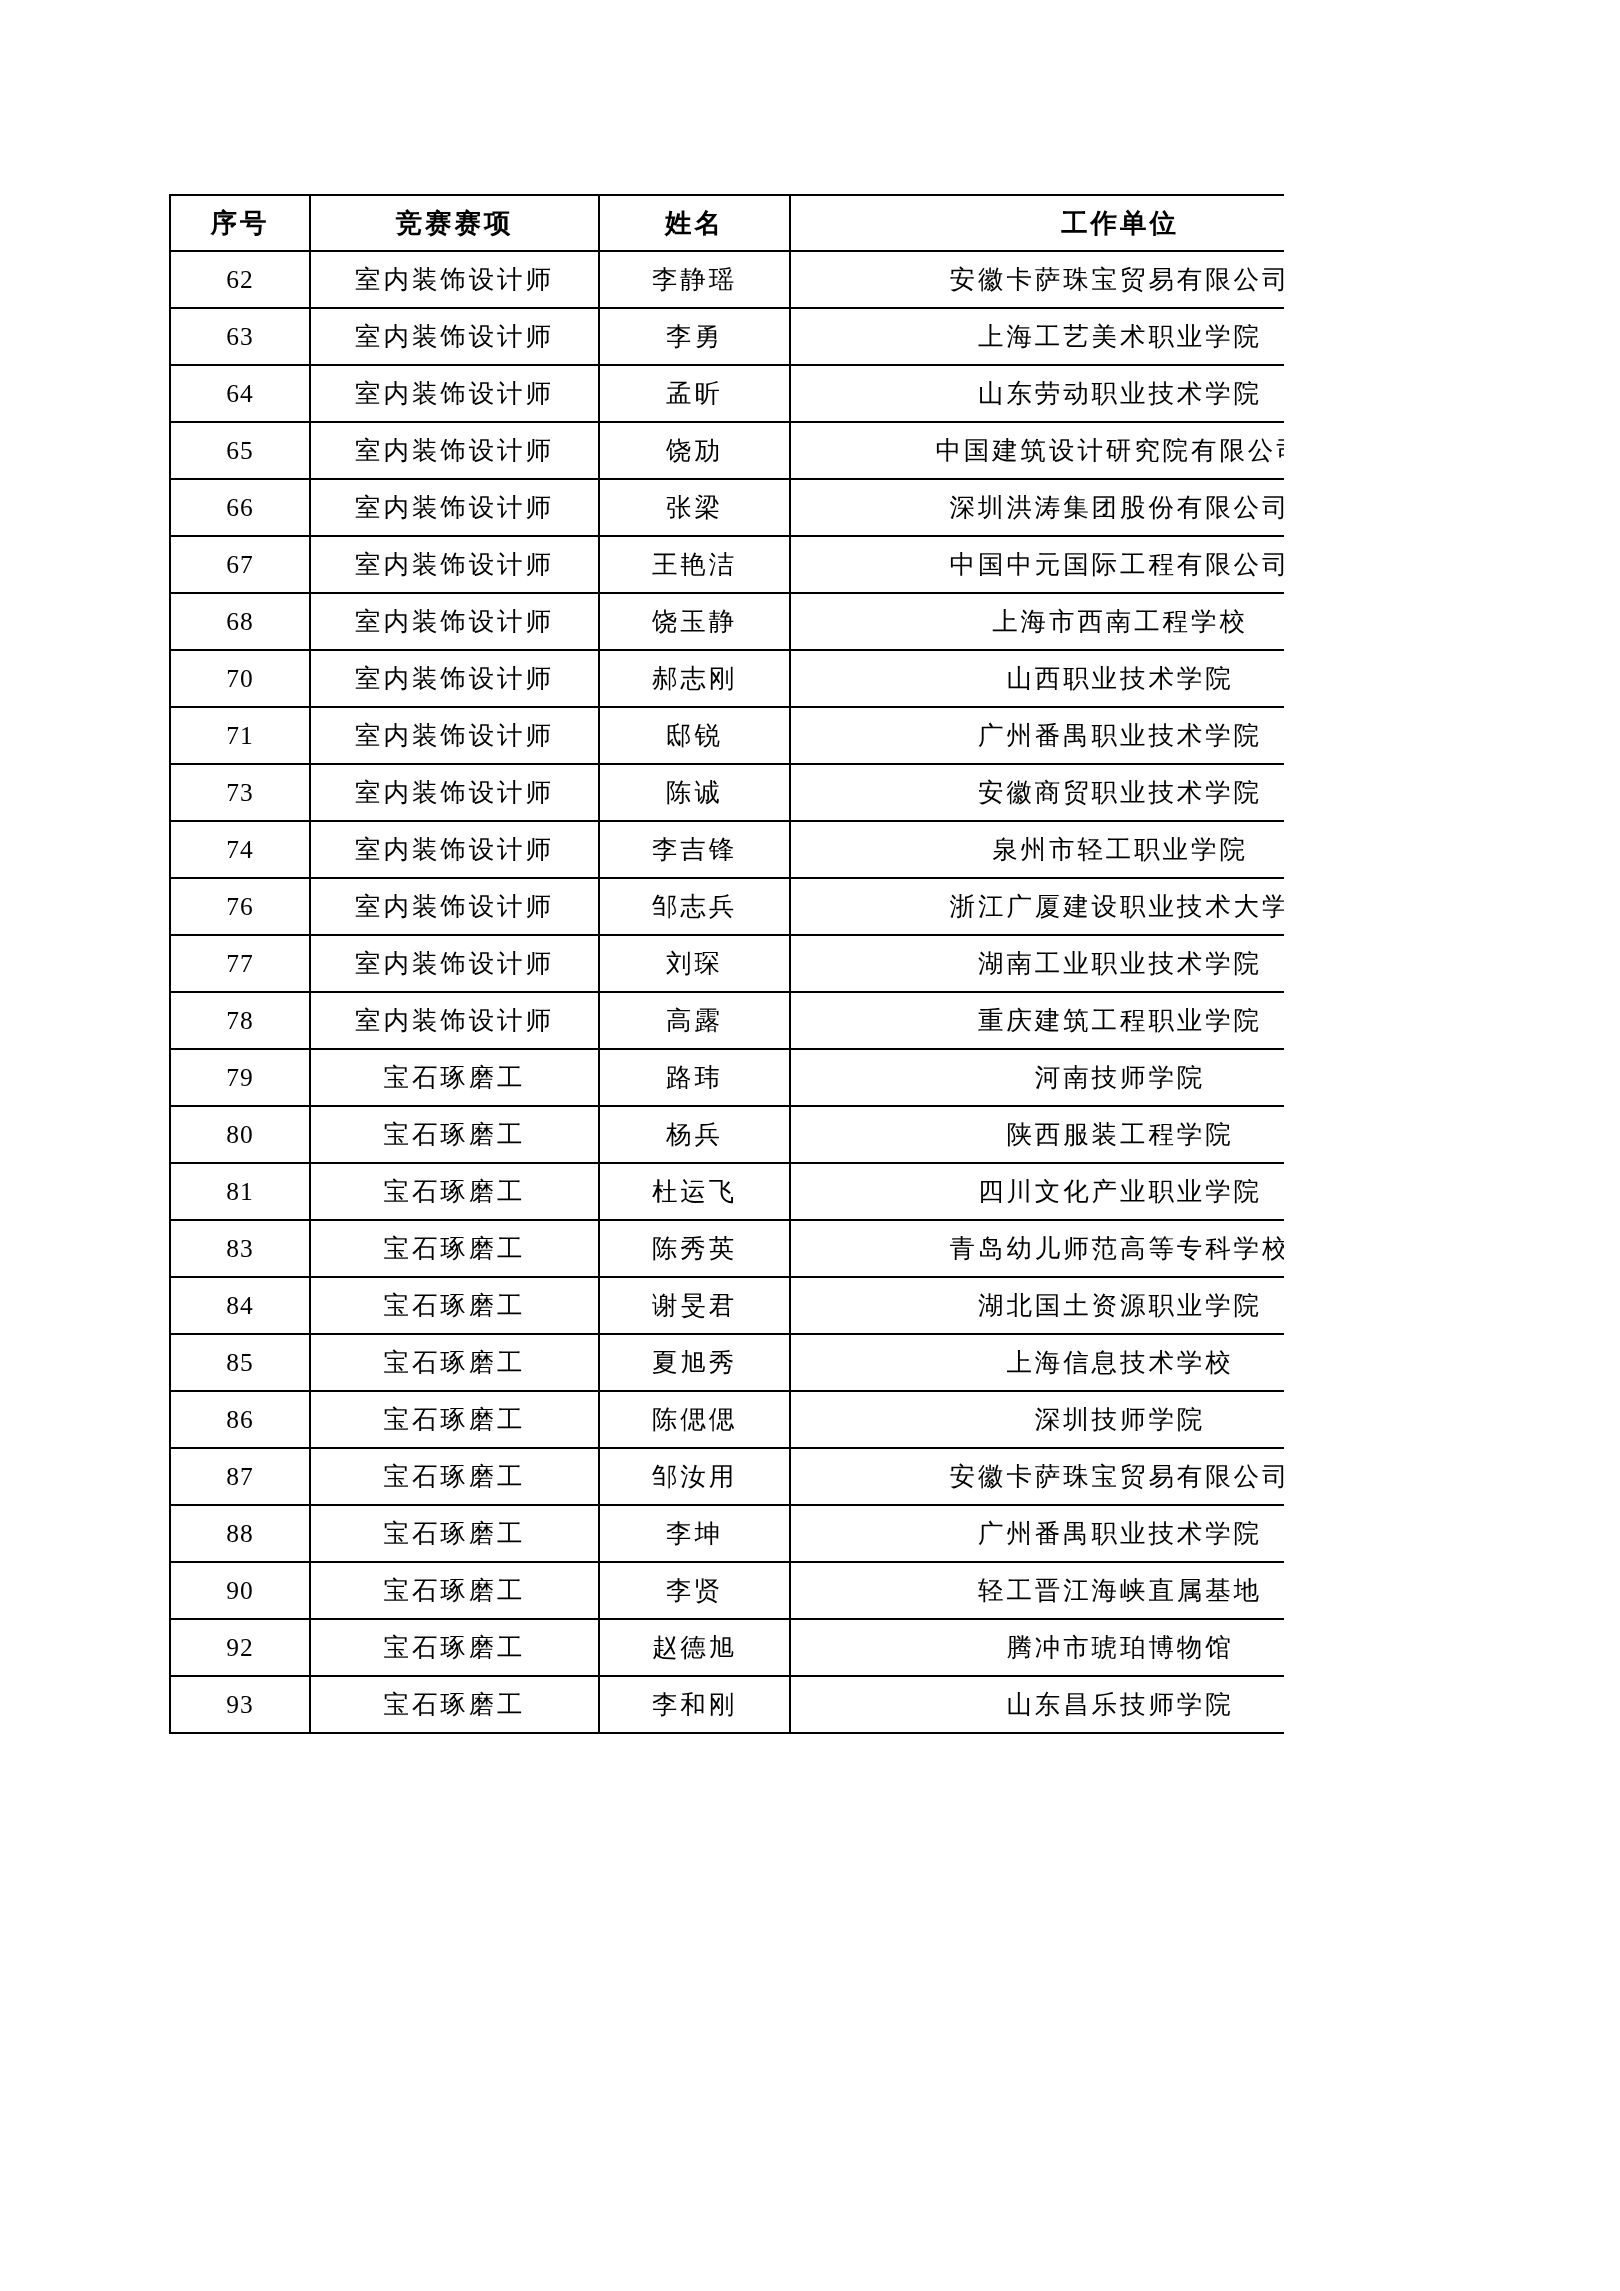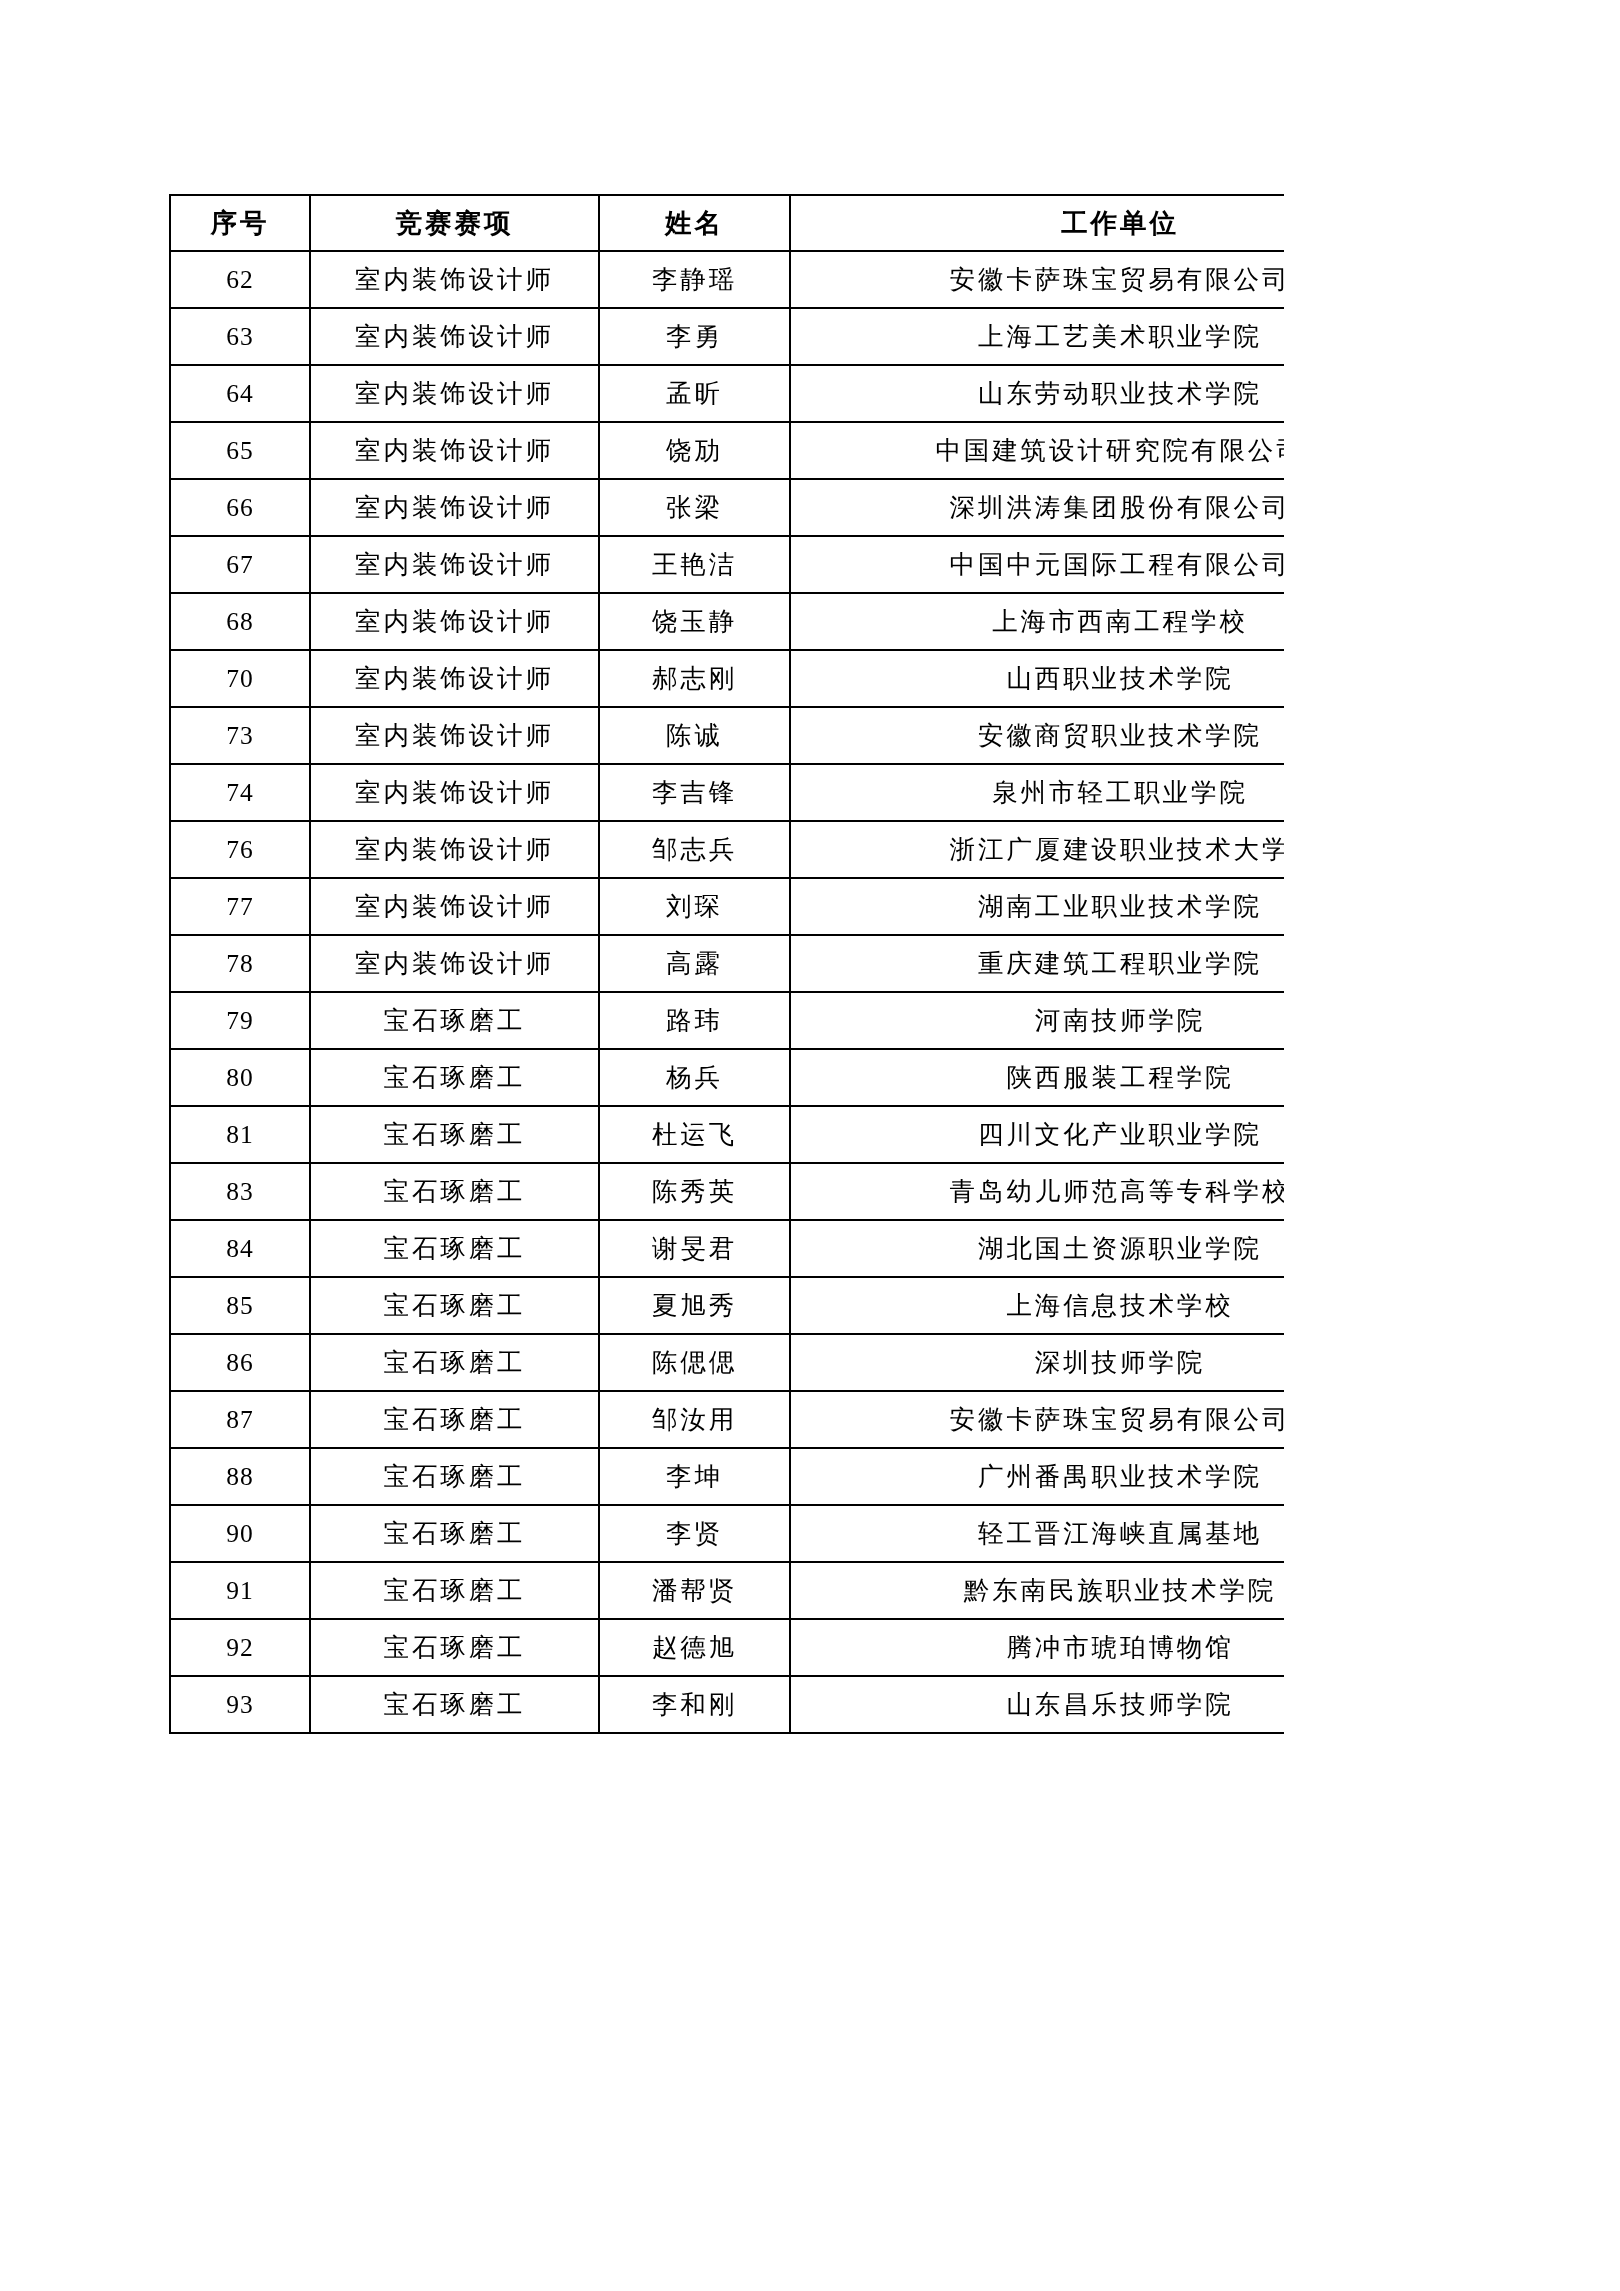--- a/index.html
+++ b/index.html
@@ -107,20 +107,26 @@
           <td class="col-name">饶玉静</td>
           <td class="col-unit">上海市西南工程学校</td>
         </tr>
         <tr>
           <td class="col-no">70</td>
           <td class="col-event">室内装饰设计师</td>
           <td class="col-name">郝志刚</td>
           <td class="col-unit">山西职业技术学院</td>
         </tr>
         <tr>
+          <td class="col-no">71</td>
+          <td class="col-event">室内装饰设计师</td>
+          <td class="col-name">邸锐</td>
+          <td class="col-unit">广州番禺职业技术学院</td>
+        </tr>
+        <tr>
           <td class="col-no">73</td>
           <td class="col-event">室内装饰设计师</td>
           <td class="col-name">陈诚</td>
           <td class="col-unit">安徽商贸职业技术学院</td>
         </tr>
         <tr>
           <td class="col-no">74</td>
           <td class="col-event">室内装饰设计师</td>
           <td class="col-name">李吉锋</td>
           <td class="col-unit">泉州市轻工职业学院</td>
@@ -195,26 +201,20 @@
           <td class="col-no">88</td>
           <td class="col-event">宝石琢磨工</td>
           <td class="col-name">李坤</td>
           <td class="col-unit">广州番禺职业技术学院</td>
         </tr>
         <tr>
           <td class="col-no">90</td>
           <td class="col-event">宝石琢磨工</td>
           <td class="col-name">李贤</td>
           <td class="col-unit">轻工晋江海峡直属基地</td>
-        </tr>
-        <tr>
-          <td class="col-no">91</td>
-          <td class="col-event">宝石琢磨工</td>
-          <td class="col-name">潘帮贤</td>
-          <td class="col-unit">黔东南民族职业技术学院</td>
         </tr>
         <tr>
           <td class="col-no">92</td>
           <td class="col-event">宝石琢磨工</td>
           <td class="col-name">赵德旭</td>
           <td class="col-unit">腾冲市琥珀博物馆</td>
         </tr>
         <tr>
           <td class="col-no">93</td>
           <td class="col-event">宝石琢磨工</td>

